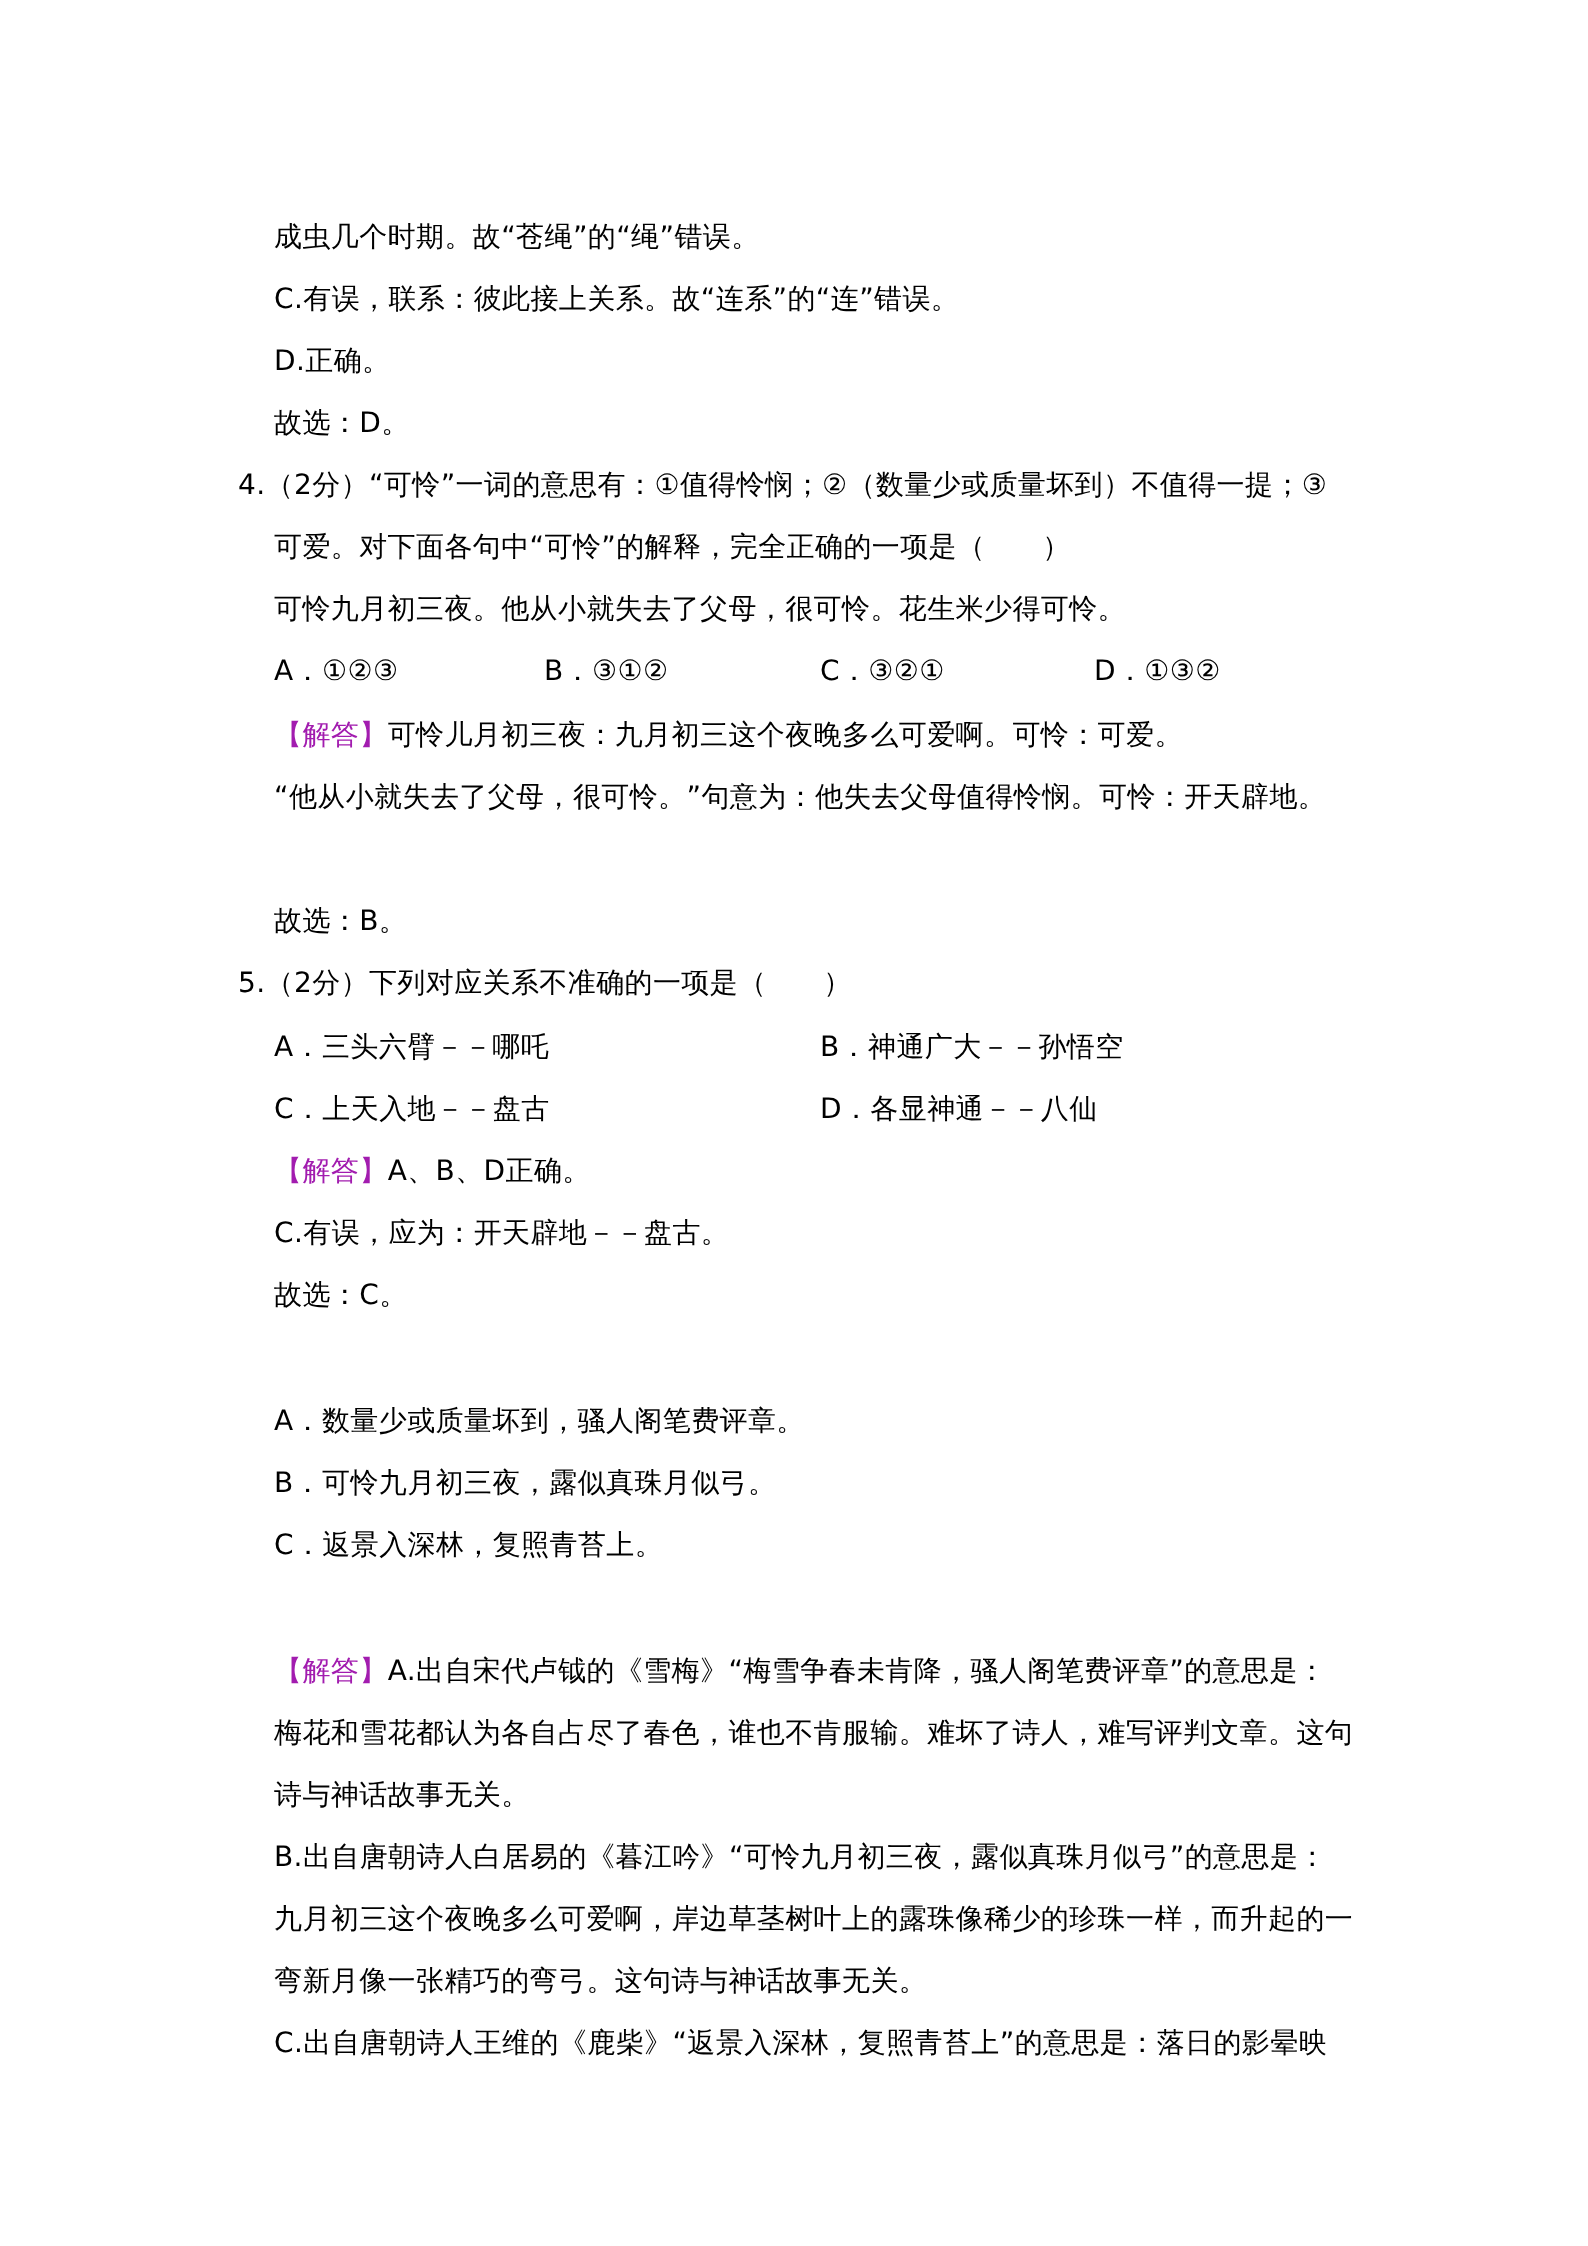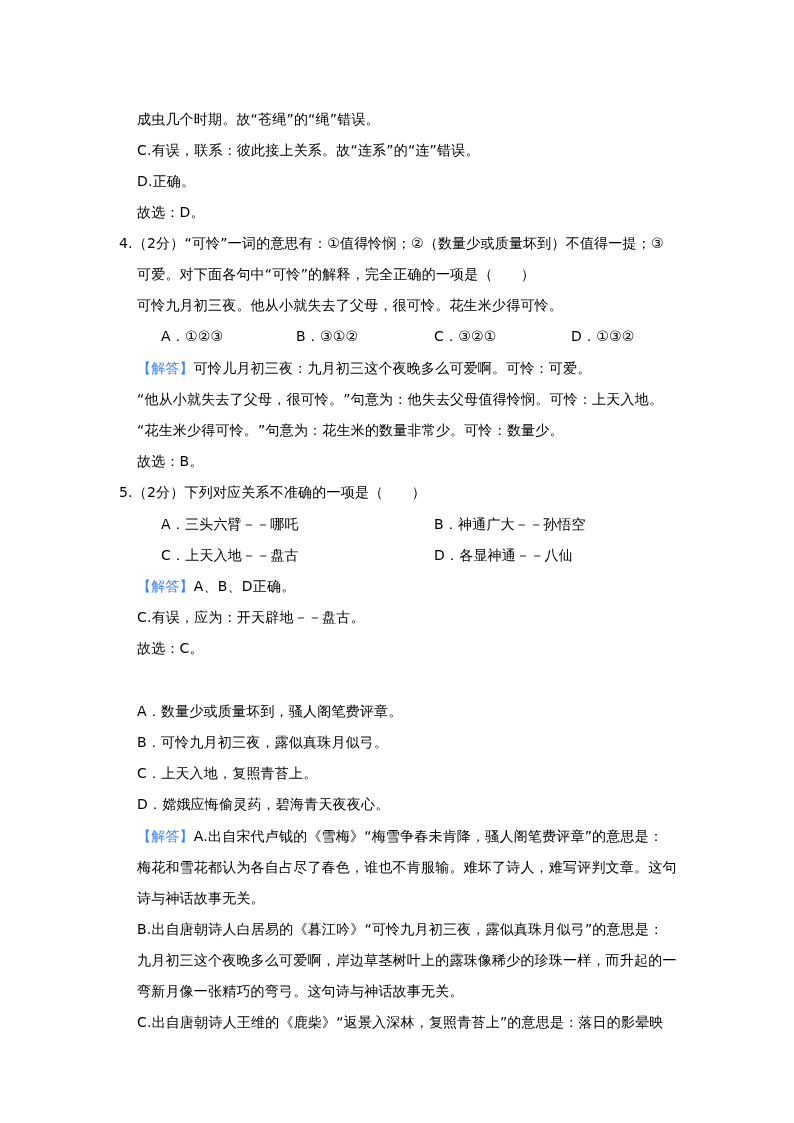--- a/index.html
+++ b/index.html
@@ -11,22 +11,22 @@
   .page { position: absolute; left: 0; top: 5px; width: 794px; height: 1123px; }
   .line {
     position: absolute;
     font-size: 14px;
     line-height: 18px;
     white-space: nowrap;
     letter-spacing: 0.2px;
   }
   .q { left: 119px; }
   .ind { left: 137px; }
-  .jd { color: #3b82f6; }
-  .opt { position: absolute; white-space: nowrap; margin-left: 24px; }
+  .jd { color: #a21caf; }
+  .opt { position: absolute; white-space: nowrap; }
 </style>
 </head>
 <body>
 
 <div class="page">
 
   <div class="line ind" style="top:105px">成虫几个时期。故“苍绳”的“绳”错误。</div>
   <div class="line ind" style="top:136px">C.有误，联系：彼此接上关系。故“连系”的“连”错误。</div>
   <div class="line ind" style="top:167px">D.正确。</div>
   <div class="line ind" style="top:198px">故选：D。</div>
@@ -38,22 +38,21 @@
   <div class="line ind" style="top:291px">可怜九月初三夜。他从小就失去了父母，很可怜。花生米少得可怜。</div>
   <div class="line" style="top:322px; left:0; width:794px;">
     <span class="opt" style="left:137px">A．①②③</span>
     <span class="opt" style="left:272px">B．③①②</span>
     <span class="opt" style="left:410px">C．③②①</span>
     <span class="opt" style="left:547px">D．①③②</span>
   </div>
   <div class="line" style="top:354px; left:137px">
     <span class="jd">【解答】</span><span>可怜儿月初三夜：九月初三这个夜晚多么可爱啊。可怜：可爱。</span>
   </div>
-  <div class="line ind" style="top:385px">“他从小就失去了父母，很可怜。”句意为：他失去父母值得怜悯。可怜：上天入地。</div>
-  <div class="line ind" style="top:416px">“花生米少得可怜。”句意为：花生米的数量非常少。可怜：数量少。</div>
+  <div class="line ind" style="top:385px">“他从小就失去了父母，很可怜。”句意为：他失去父母值得怜悯。可怜：开天辟地。</div>
   <div class="line ind" style="top:447px">故选：B。</div>
 
   <div class="line q" style="top:478px">
     <span>5.</span><span>（2分）</span><span>下列对应关系不准确的一项是（　　）</span>
   </div>
   <div class="line" style="top:510px; left:0; width:794px;">
     <span class="opt" style="left:137px">A．三头六臂－－哪吒</span>
     <span class="opt" style="left:410px">B．神通广大－－孙悟空</span>
   </div>
   <div class="line" style="top:541px; left:0; width:794px;">
@@ -61,22 +60,21 @@
     <span class="opt" style="left:410px">D．各显神通－－八仙</span>
   </div>
   <div class="line" style="top:572px; left:137px">
     <span class="jd">【解答】</span><span>A、B、D正确。</span>
   </div>
   <div class="line ind" style="top:603px">C.有误，应为：开天辟地－－盘古。</div>
   <div class="line ind" style="top:634px">故选：C。</div>
 
   <div class="line ind" style="top:697px">A．数量少或质量坏到，骚人阁笔费评章。</div>
   <div class="line ind" style="top:728px">B．可怜九月初三夜，露似真珠月似弓。</div>
-  <div class="line ind" style="top:759px">C．上天入地，复照青苔上。</div>
-  <div class="line ind" style="top:790px">D．嫦娥应悔偷灵药，碧海青天夜夜心。</div>
+  <div class="line ind" style="top:759px">C．返景入深林，复照青苔上。</div>
   <div class="line" style="top:822px; left:137px">
     <span class="jd">【解答】</span><span>A.出自宋代卢钺的《雪梅》“梅雪争春未肯降，骚人阁笔费评章”的意思是：</span>
   </div>
   <div class="line ind" style="top:853px">梅花和雪花都认为各自占尽了春色，谁也不肯服输。难坏了诗人，难写评判文章。这句</div>
   <div class="line ind" style="top:884px">诗与神话故事无关。</div>
   <div class="line ind" style="top:946px">九月初三这个夜晚多么可爱啊，岸边草茎树叶上的露珠像稀少的珍珠一样，而升起的一</div>
   <div class="line ind" style="top:915px">B.出自唐朝诗人白居易的《暮江吟》“可怜九月初三夜，露似真珠月似弓”的意思是：</div>
   <div class="line ind" style="top:977px">弯新月像一张精巧的弯弓。这句诗与神话故事无关。</div>
   <div class="line ind" style="top:1008px">C.出自唐朝诗人王维的《鹿柴》“返景入深林，复照青苔上”的意思是：落日的影晕映</div>
 

